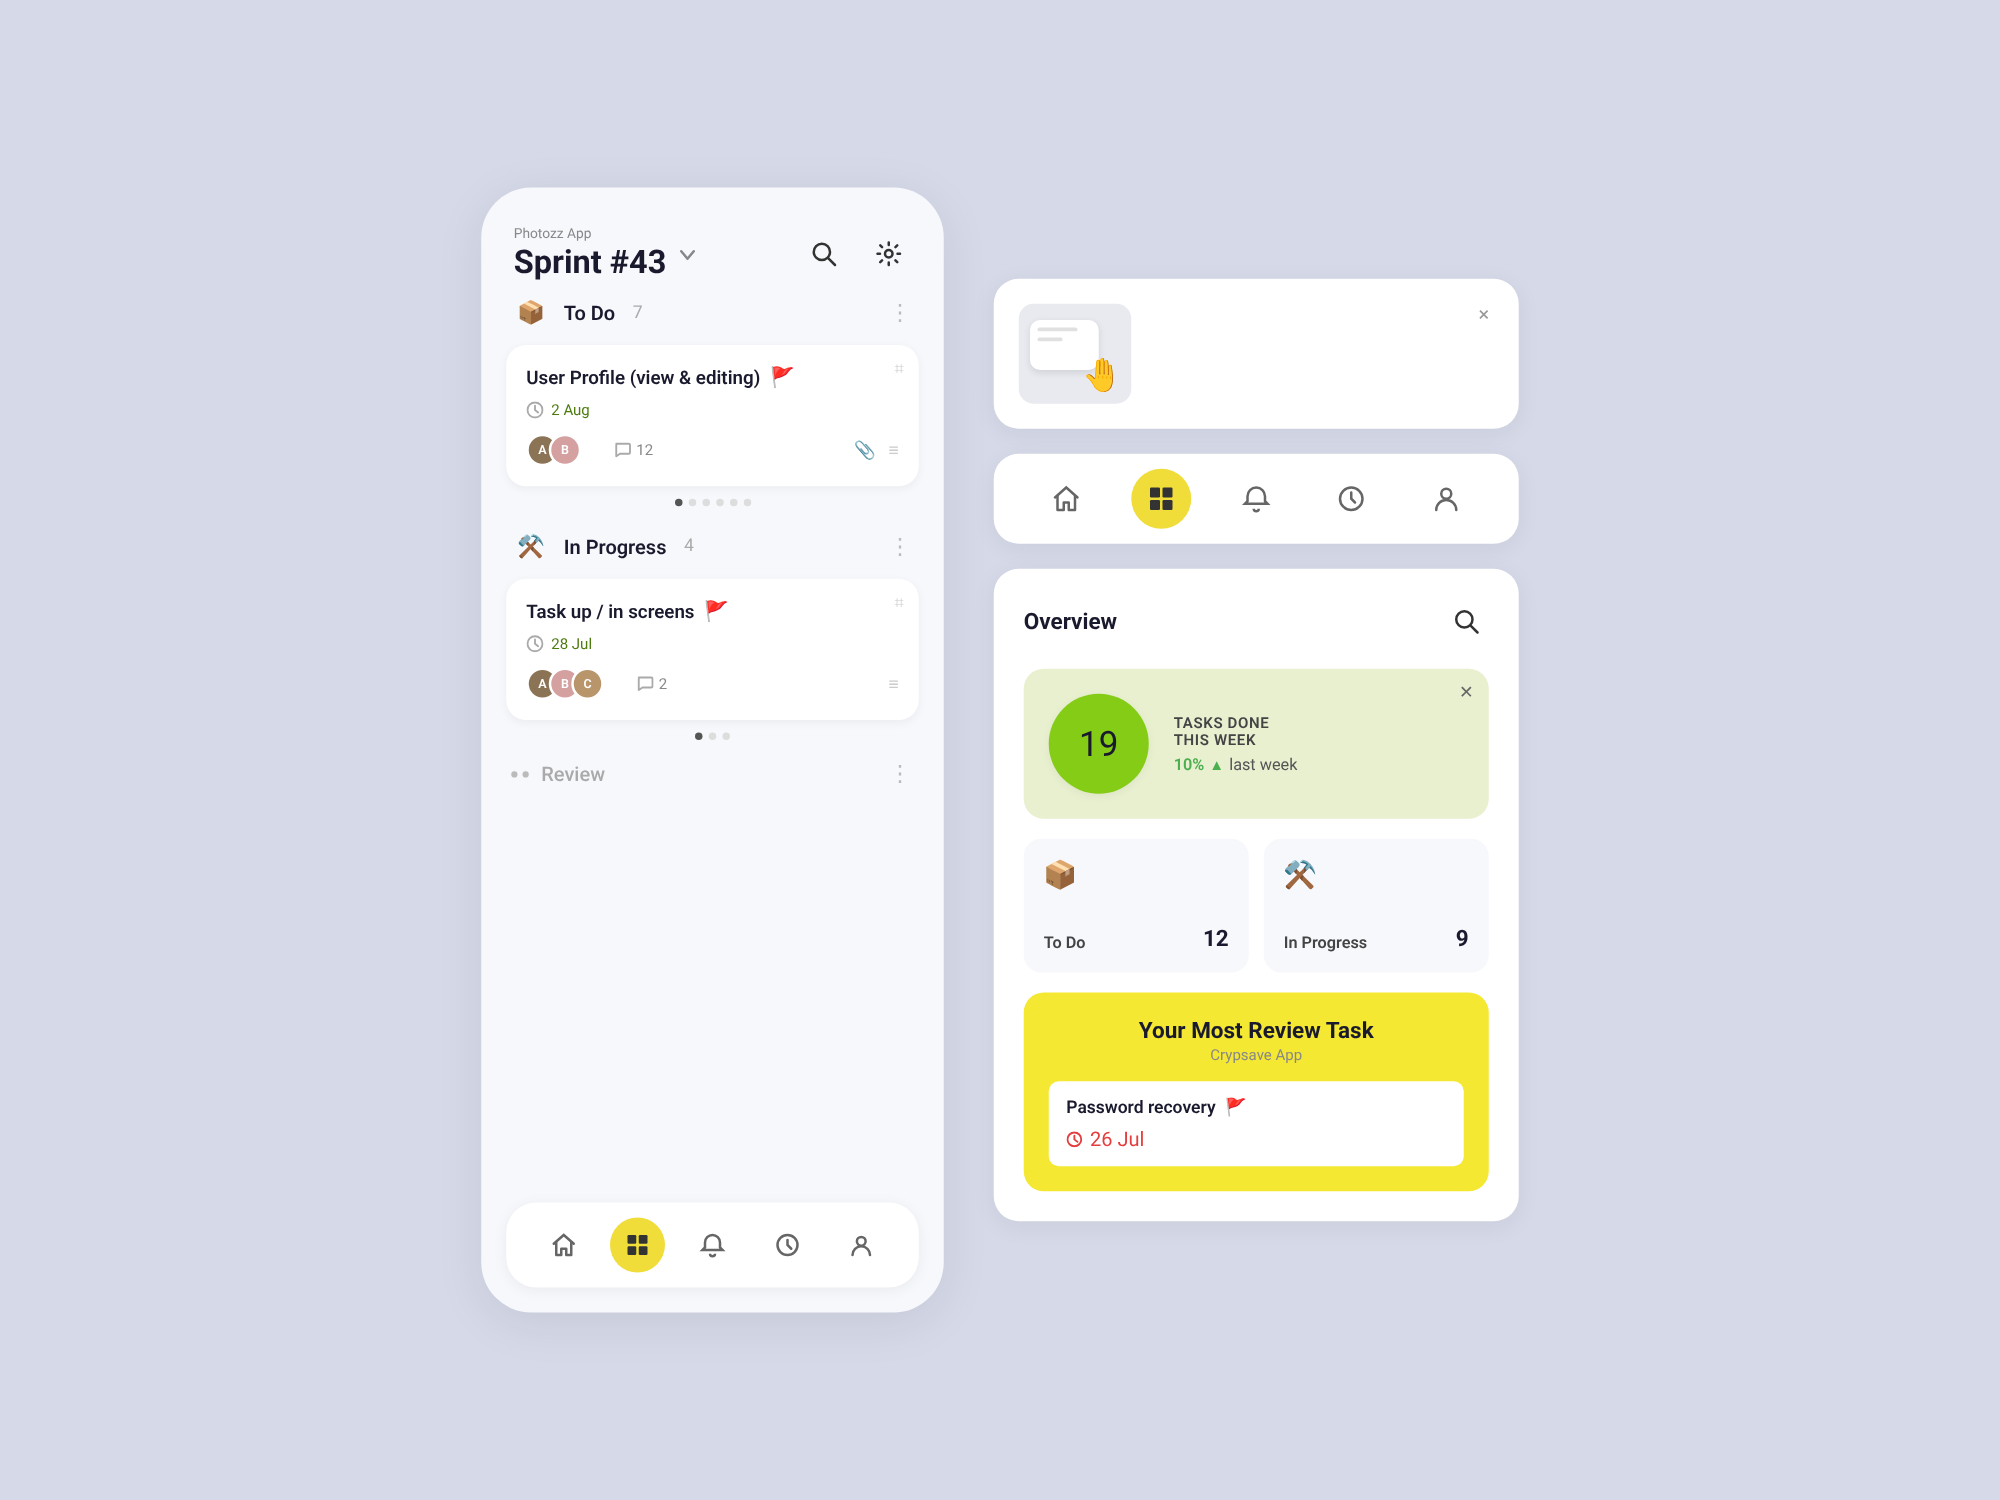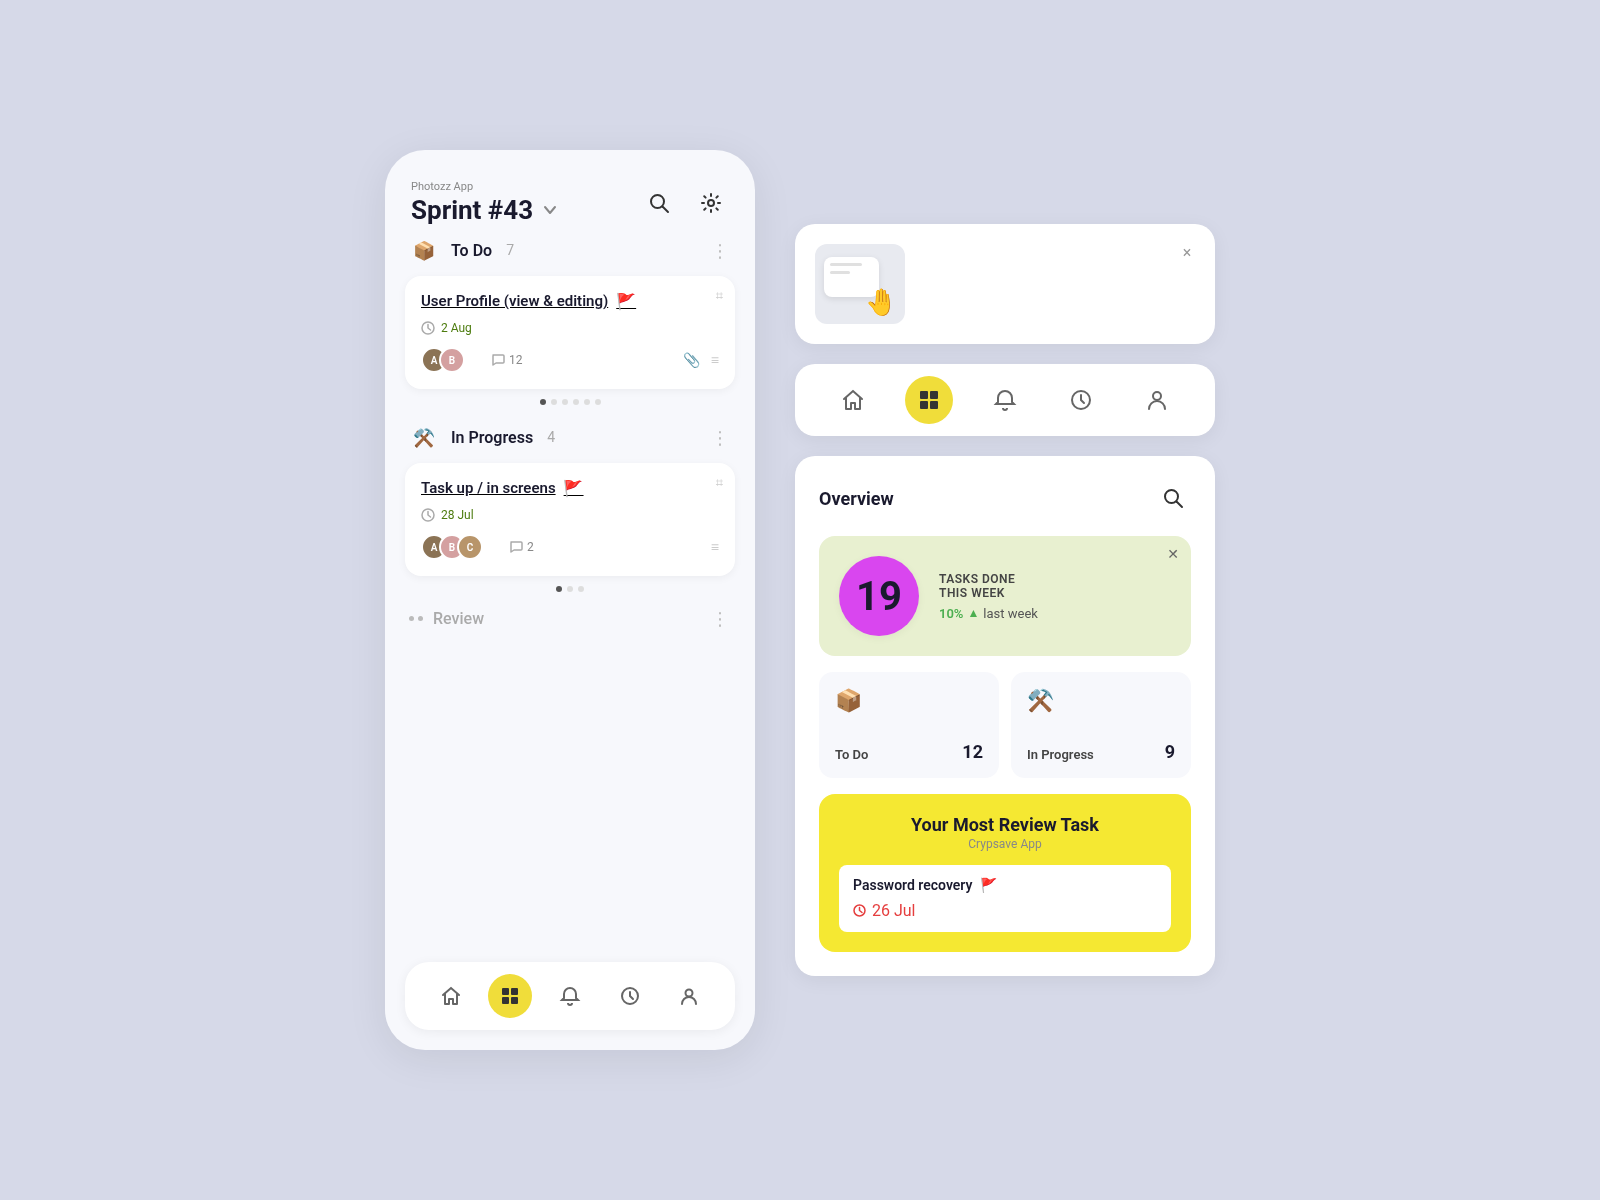--- a/index.html
+++ b/index.html
@@ -39,21 +39,21 @@
     .app-label {
       font-size: 11px;
       color: #888;
       margin-bottom: 2px;
     }
     .sprint-title {
       font-size: 26px;
       font-weight: 700;
       color: #1a1a2e;
       display: flex;
-      align-items: center;
+      align-items: flex-start;
       gap: 8px;
     }
     .phone-header-icons {
       display: flex;
       gap: 16px;
       align-items: center;
     }
     .icon-btn {
       width: 36px;
       height: 36px;
@@ -112,24 +112,23 @@
     }
     .card-corner-icon {
       position: absolute;
       top: 12px;
       right: 12px;
       color: #ccc;
       font-size: 13px;
     }
     .task-title-row {
       display: flex;
-      align-items: flex-start;
+      align-items: flex-end;
       gap: 8px;
       margin-bottom: 10px;
-      text-decoration: underline;
     }
     .task-title {
       font-size: 15px;
       font-weight: 600;
       color: #1a1a2e;
     }
     .flag-icon { font-size: 16px; }
     .red-flag { color: #e53e3e; }
     .orange-flag { color: #e8a838; }
     .task-date {
@@ -403,26 +402,26 @@
       top: 10px;
       right: 12px;
       cursor: pointer;
       color: #666;
       font-size: 14px;
     }
     .big-number-circle {
       width: 80px;
       height: 80px;
       border-radius: 50%;
-      background: #d946ef;
-      display: flex;
-      align-items: center;
-      justify-content: center;
-      font-size: 40px;
-      font-weight: 700;
+      background: #84cc16;
+      display: flex;
+      align-items: center;
+      justify-content: center;
+      font-size: 28px;
+      font-weight: 400;
       color: #1a1a2e;
       box-shadow: 0 2px 8px rgba(0,0,0,0.05);
       flex-shrink: 0;
     }
     .tasks-done-text h4 {
       font-size: 12px;
       font-weight: 600;
       color: #444;
       letter-spacing: 0.5px;
       text-transform: uppercase;

